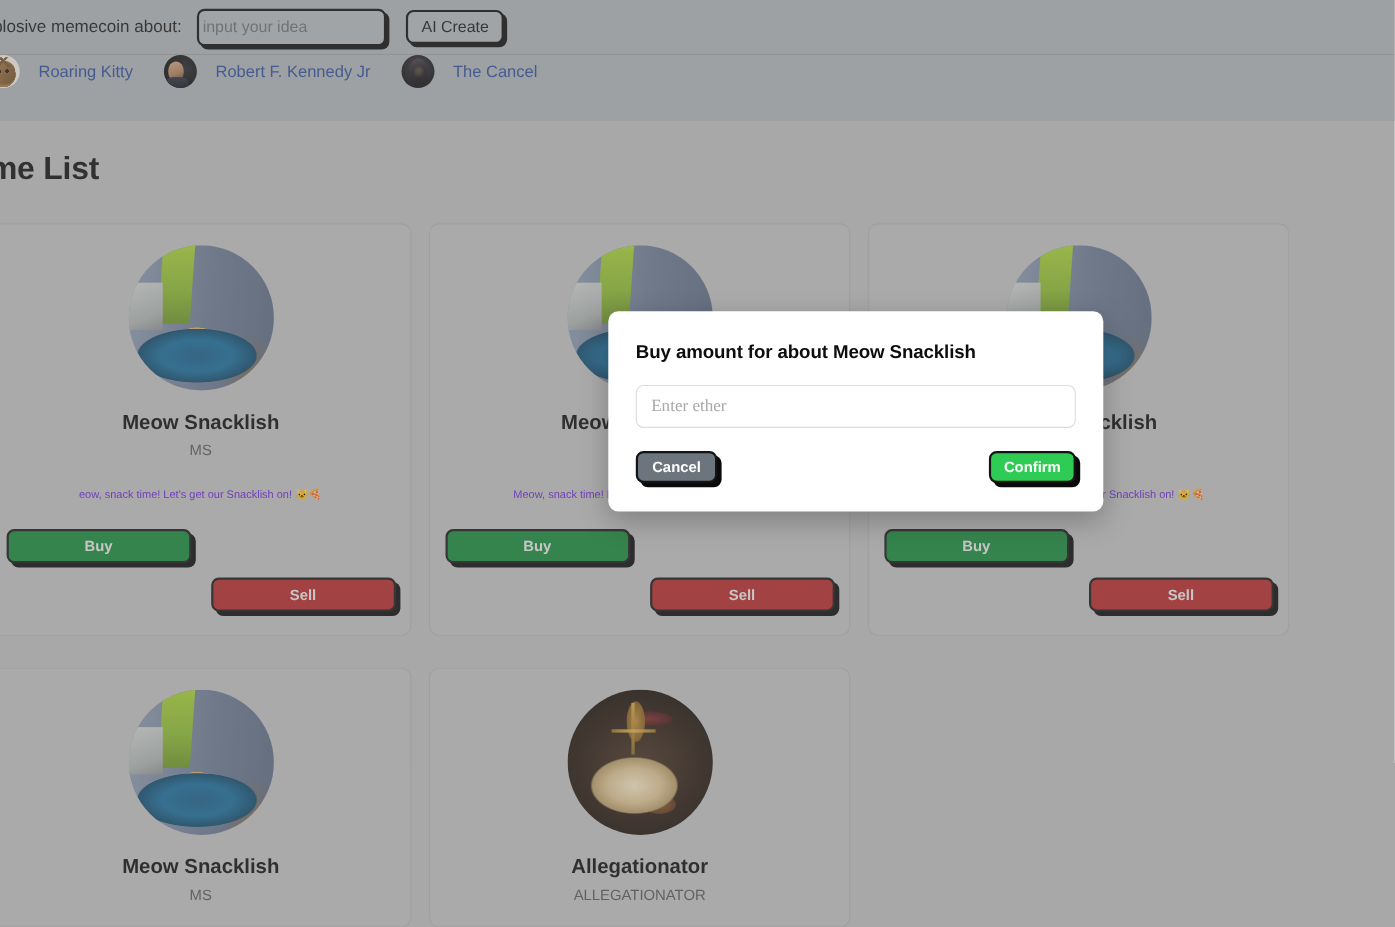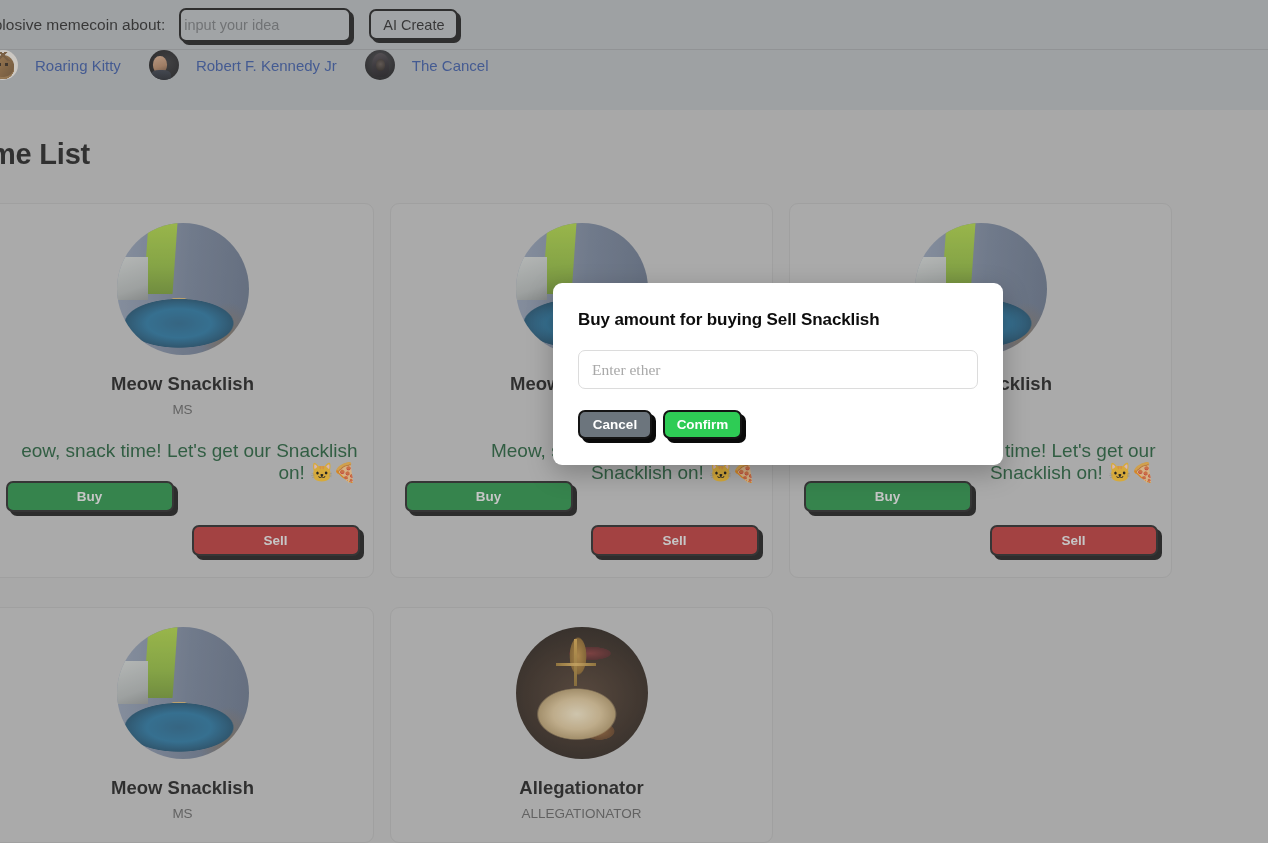--- a/index.html
+++ b/index.html
@@ -266,24 +266,24 @@
   .card-ticker {
     margin-top: 7px;
     font-size: 13.5px;
     color: #5a5a5a;
     text-align: center;
     white-space: nowrap;
   }
   .card-desc {
     margin-top: 23px;
     width: 350px;
-    font-size: 19px;
+    font-size: 10px;
     line-height: 22px;
-    color: #14532d;
-    text-align: right;
+    color: #6d28d9;
+    text-align: center;
   }
 
   .card-actions {
     position: absolute;
     left: 0; bottom: 21px;
     width: 100%;
     display: flex;
     justify-content: center;
     gap: 18px;
   }
@@ -335,22 +335,22 @@
     font-family: Liberation Serif, serif;
     font-size: 15.5px;
     color: #222;
     outline: none;
   }
   .modal-input::placeholder { color: #a8a8a8; }
 
   .modal-actions {
     margin-top: 21px;
     display: flex;
-    justify-content: flex-start;
-    gap: 11px;
+    justify-content: space-between;
+    gap: 20px;
   }
   .modal-btn {
     height: 29px;
     border: 2px solid #141414;
     border-radius: 7px;
     box-shadow: 4px 4px 0 #0a0a0a;
     font-family: "Liberation Sans", sans-serif;
     font-size: 13.5px;
     font-weight: bold;
     color: #fff;
@@ -447,21 +447,21 @@
 
       </div>
 
     </div>
 
   </div>
 
   <div class="modal-overlay"></div>
 
   <div class="modal">
-    <div class="modal-title">Buy amount for buying Sell Snacklish</div>
+    <div class="modal-title">Buy amount for about Meow Snacklish</div>
     <input class="modal-input" type="text" placeholder="Enter ether" style="">
     <div class="modal-actions">
       <button class="modal-btn btn-cancel">Cancel</button>
       <button class="modal-btn btn-confirm">Confirm</button>
     </div>
   </div>
 
 </div>
 
 </body></html>

